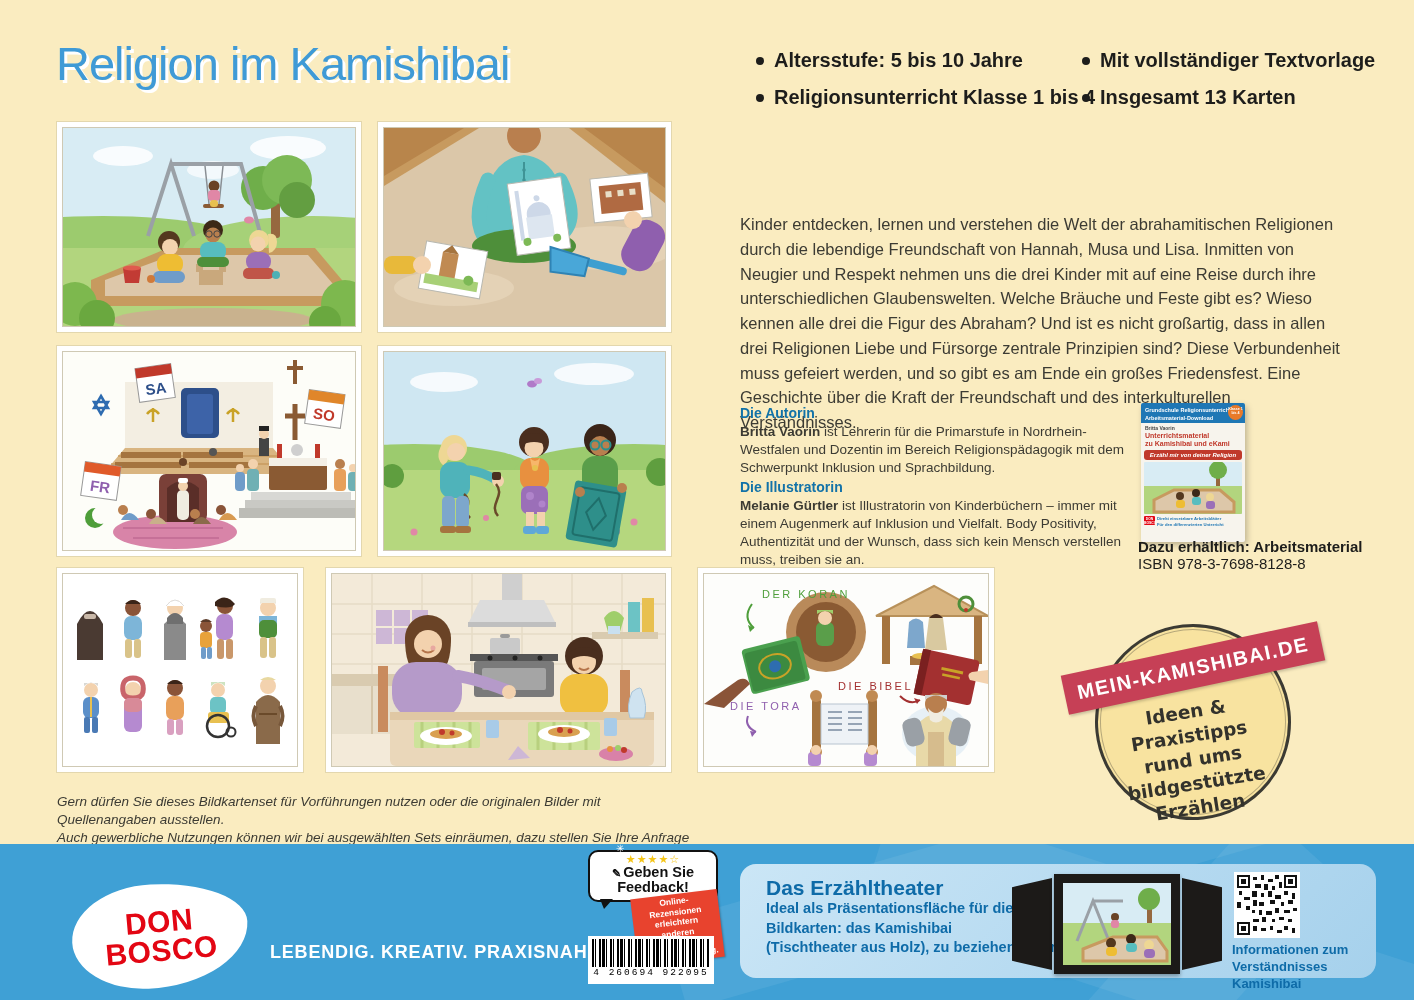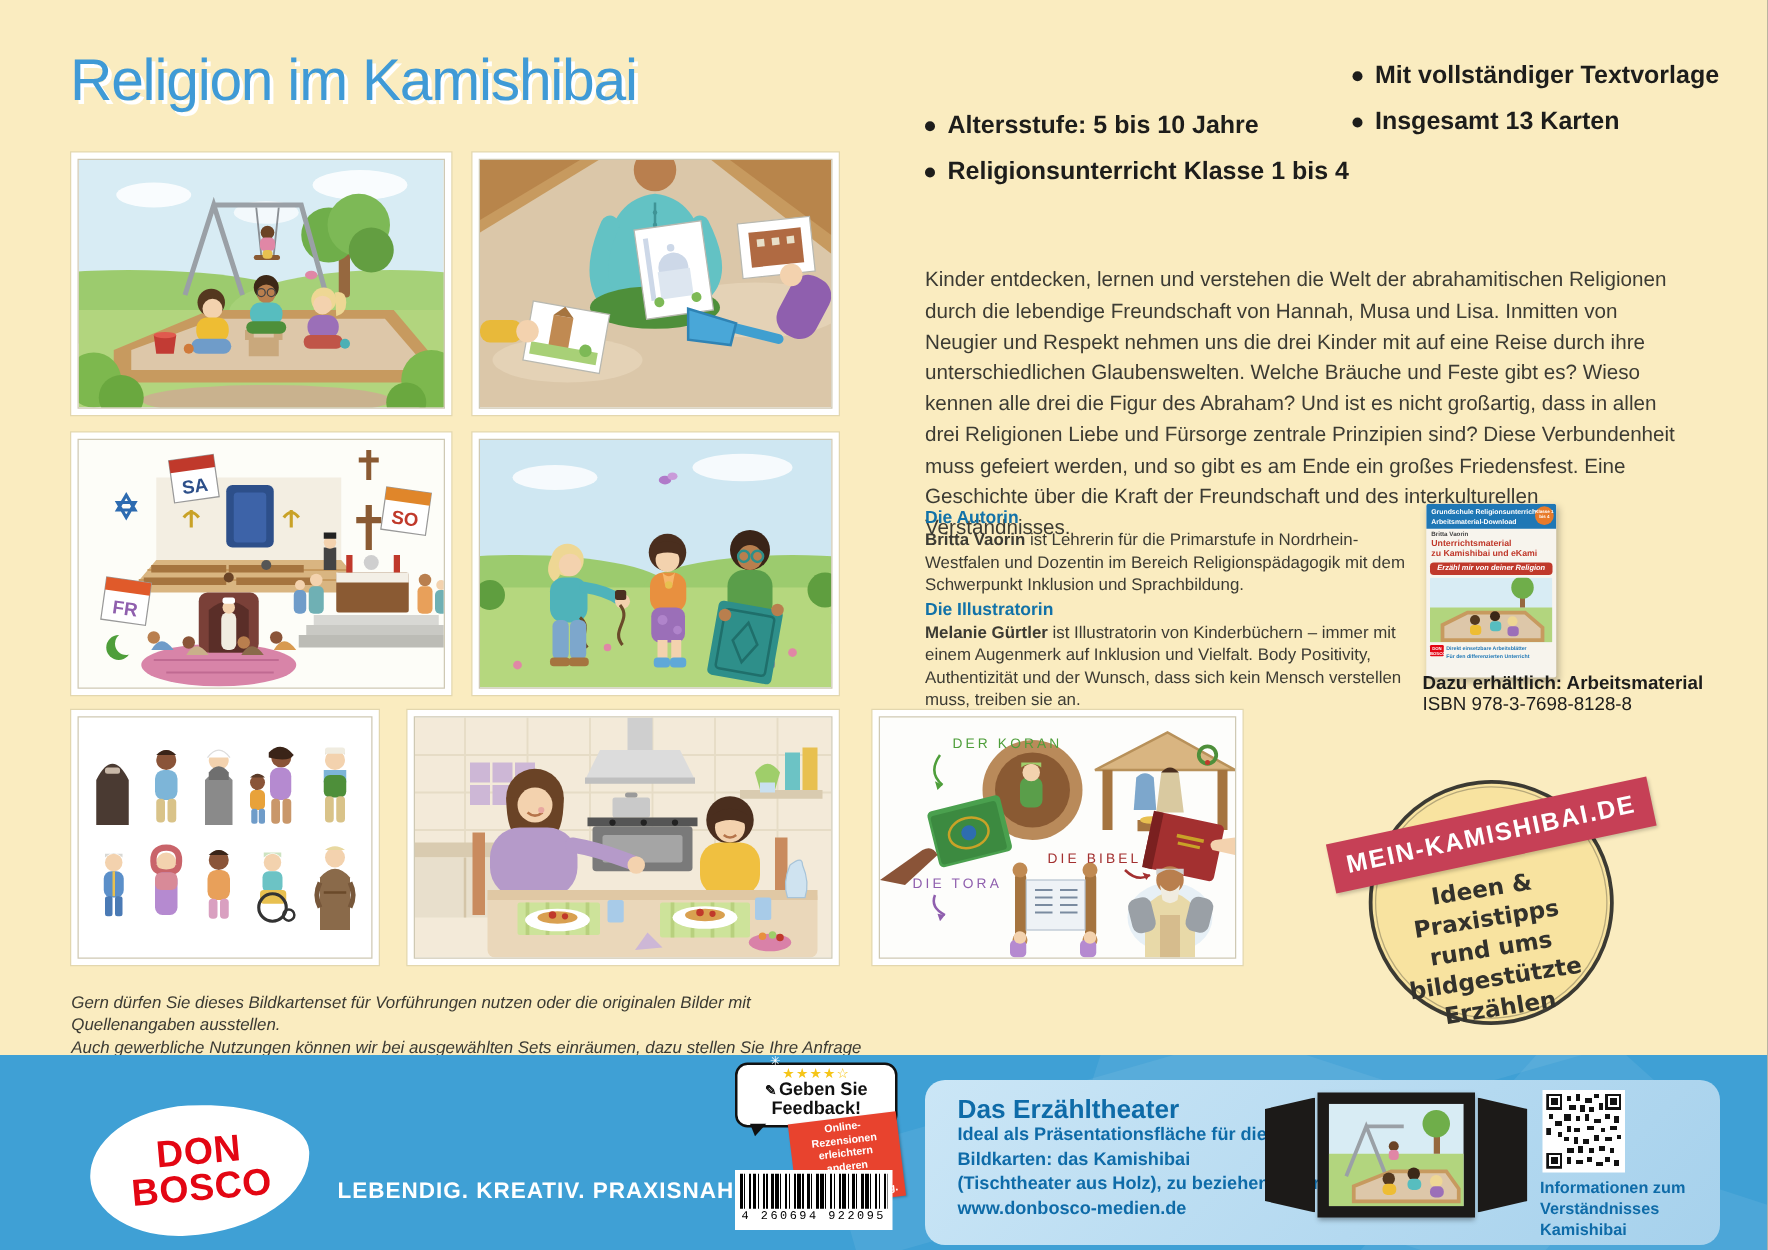--- a/index.html
+++ b/index.html
@@ -4,21 +4,21 @@
 <style>
   html,body{margin:0;padding:0;background:#888;}
   .canvas{position:relative;width:1414px;height:1000px;background:#FAECC0;overflow:hidden;
           font-family:"Liberation Sans", sans-serif;color:#3C3B33;}
   
   .main-title{position:absolute;left:56px;top:36px;font-size:47px;font-weight:normal;
     letter-spacing:-1px;color:#3F9AD6;text-shadow:3px 3px 0 #ffffff;}
   .bullets{position:absolute;top:42px;font-size:20px;font-weight:bold;color:#1d1d1b;}
   .bullets .row{display:flex;align-items:center;height:37px;}
   .dot{width:8px;height:8px;border-radius:50%;background:#1d1d1b;margin-right:10px;flex:none;}
-  .b1{left:740px;margin-top:40px;} .b2{left:1082px;}
+  .b1{left:756px;} .b2{left:1082px;}
   
   .panel{position:absolute;background:#fff;padding:6px;box-shadow:0 0 0 1px #e3d7ae;}
   .panel svg{display:block;background:#fdfdf8;outline:1px solid #cfc9b4;}
   
   .headline{position:absolute;left:740px;top:140px;width:620px;font-size:24px;line-height:1.25;
     font-weight:bold;color:#1272A8;}
   .bodytext{position:absolute;left:740px;top:212px;width:600px;font-size:16.5px;line-height:1.5;
     color:#3C3B33;}
   .people{position:absolute;left:740px;width:395px;font-size:13.5px;line-height:1.32;color:#3C3B33;}
   .people .lbl{color:#1272A8;font-weight:bold;font-size:14px;margin-bottom:1px;}
@@ -77,21 +77,21 @@
     box-shadow:1px 1px 2px rgba(0,0,0,.25);}
   .fb-spark{position:absolute;left:28px;top:-7px;color:#fff;font-size:10px;}
   
   .barcode{position:absolute;left:588px;top:92px;width:126px;height:48px;background:#fff;
     padding:3px 4px 1px 4px;box-sizing:border-box;}
   .bars{height:28px;background:repeating-linear-gradient(90deg,#000 0 2px,#fff 2px 3px,#000 3px 4px,
     #fff 4px 7px,#000 7px 9px,#fff 9px 10px,#000 10px 13px,#fff 13px 14px,#000 14px 15px,#fff 15px 18px);}
   .digits{font-size:9.5px;letter-spacing:2px;text-align:center;color:#000;
     font-family:"Liberation Mono", monospace;}
   
-  .theater-box{position:absolute;left:740px;top:20px;width:636px;height:132px;border-radius:16px;
+  .theater-box{position:absolute;left:740px;top:20px;width:636px;height:114px;border-radius:16px;
     background:linear-gradient(135deg,#CBE6F6 0%,#B4D9F0 60%,#A6D1ec 100%);}
   .th-head{position:absolute;left:26px;top:12px;font-size:21px;font-weight:bold;color:#0E6BA8;}
   .th-text{position:absolute;left:26px;top:35px;font-size:14.5px;font-weight:bold;color:#0E6BA8;line-height:1.35;}
   .kami{position:absolute;left:272px;top:10px;width:210px;height:100px;}
   .kami .door{position:absolute;top:4px;width:40px;height:92px;background:#1c1a18;}
   .kami .doorL{left:0;clip-path:polygon(0 10%,100% 0,100% 100%,0 90%);}
   .kami .doorR{right:0;clip-path:polygon(0 0,100% 10%,100% 90%,0 100%);}
   .kami .frame{position:absolute;left:42px;top:0;width:126px;height:100px;background:#1c1a18;
     box-shadow:0 2px 4px rgba(0,0,0,.35);}
   .kami .frame svg{position:absolute;left:9px;top:9px;}
@@ -685,21 +685,20 @@
       <div class="bars"></div>
       <div class="digits">4 260694 922095</div>
     </div>
 
     <div class="theater-box">
       <div class="th-head">Das Erzähltheater</div>
       <div class="th-text">
         <div>Ideal als Präsentationsfläche für die</div>
         <div>Bildkarten: das Kamishibai</div>
         <div>(Tischtheater aus Holz), zu beziehen unter</div>
-        <div class="link">www.donbosco-medien.de</div>
       </div>
       <div class="kami">
         <div class="door doorL"></div>
         <div class="door doorR"></div>
         <div class="frame">
           <svg width="108" height="82" viewBox="0 0 108 82">
             <rect width="108" height="82" fill="#d8ecf4"></rect>
             <rect y="40" width="108" height="42" fill="#b2d57e"></rect>
             <path d="M14 58 L30 18 L46 58 M30 18 L60 18" stroke="#9aa0a6" stroke-width="3" fill="none"></path>
             <circle cx="52" cy="34" r="4" fill="#6a4326"></circle>

